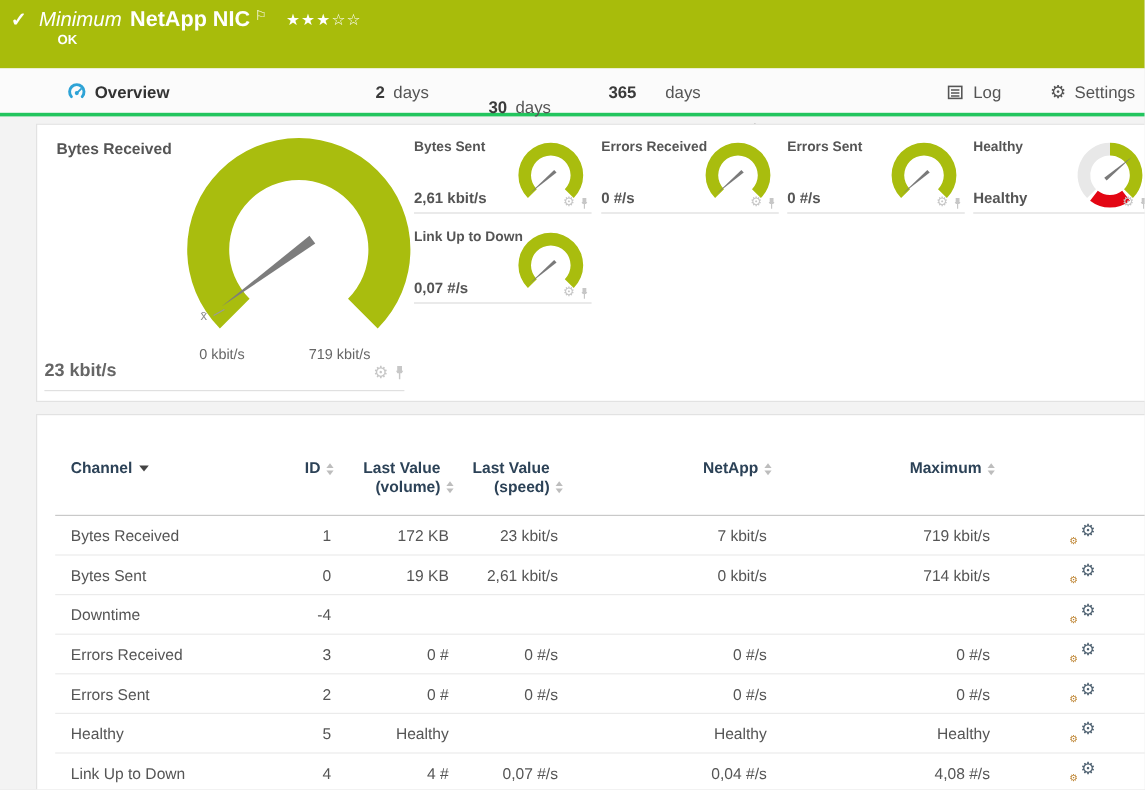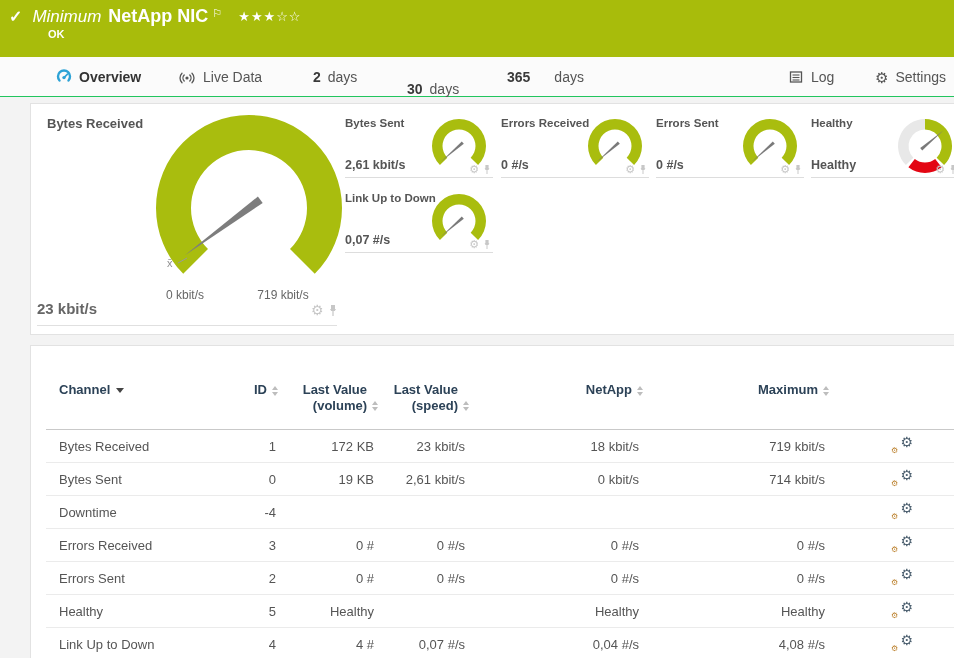--- a/index.html
+++ b/index.html
@@ -12,21 +12,21 @@
   
   .hdr { position:absolute; left:0; top:0; width:954px; height:57px; background:#a8bc0b; color:#fff; }
   .hdr-line { position:absolute; left:9px; top:6px; display:flex; align-items:center; }
   .hdr-check { font-size:16px; font-weight:bold; margin-right:10px; }
   .hdr-kind { font-style:italic; font-size:17px; }
   .hdr-title { font-weight:bold; font-size:18px; margin-left:7px; }
   .hdr-flag { font-size:11px; margin-left:4px; align-self:flex-start; margin-top:1px; }
   .hdr-stars { font-size:13px; letter-spacing:1px; margin-left:16px; }
   .hdr-status { position:absolute; left:48px; top:28px; font-size:11px; font-weight:bold; }
   
-  .tabbar { position:absolute; left:0; top:57px; width:954px; height:40px; background:#fbfbfb; border-bottom:1px solid #22c55e; }
+  .tabbar { position:absolute; left:0; top:57px; width:954px; height:40px; background:#fbfbfb; border-bottom:3px solid #22c55e; }
   .tab { position:absolute; top:0; height:40px; display:flex; align-items:center; gap:7px; font-size:14px; color:#555; cursor:pointer; }
   .tab .num { font-weight:bold; color:#3a3a3a; }
   .tab-overview { left:56px; }
   .tab-overview .lbl { font-weight:bold; color:#333; }
   .tab-underline { position:absolute; left:42px; top:94px; width:113px; height:3px; background:#2ea3d6; }
   .tab-livedata { left:178px; }
   .tab-2days { left:313px; }
   .tab-30days { left:407px;align-items:flex-end; }
   .tab-365days { left:507px;gap:24px; }
   .tab-historic { left:627px;margin-top:32px; }
@@ -113,32 +113,20 @@
         <svg width="16" height="16" viewBox="0 0 16 16">
           <path d="M12.5 11.5 A6 6 0 1 0 3.5 11.5" fill="none" stroke="#2ea3d6" stroke-width="2.4" stroke-linecap="round"></path>
           <circle cx="8" cy="8.6" r="1.7" fill="#2ea3d6"></circle>
           <line x1="8" y1="8.6" x2="12" y2="4.6" stroke="#2ea3d6" stroke-width="1.6"></line>
         </svg>
       </span>
       <span class="lbl">Overview</span>
     </div>
     <div class="tab-underline"></div>
 
-    <div class="tab tab-livedata">
-      <span>
-        <svg width="18" height="16" viewBox="0 0 18 16">
-          <circle cx="9" cy="9" r="1.6" fill="#555"></circle>
-          <path d="M6.2 12 A4.3 4.3 0 0 1 6.2 6" fill="none" stroke="#555" stroke-width="1.3" stroke-linecap="round"></path>
-          <path d="M11.8 12 A4.3 4.3 0 0 0 11.8 6" fill="none" stroke="#555" stroke-width="1.3" stroke-linecap="round"></path>
-          <path d="M4 13.8 A6.8 6.8 0 0 1 4 4.2" fill="none" stroke="#555" stroke-width="1.3" stroke-linecap="round"></path>
-          <path d="M14 13.8 A6.8 6.8 0 0 0 14 4.2" fill="none" stroke="#555" stroke-width="1.3" stroke-linecap="round"></path>
-        </svg>
-      </span>
-      <span>Live Data</span>
-    </div>
 
     <div class="tab tab-2days">
       <span class="num">2</span>
       <span>days</span>
     </div>
     <div class="tab tab-30days">
       <span class="num">30</span>
       <span>days</span>
     </div>
     <div class="tab tab-365days">
@@ -332,21 +320,21 @@
           </span>
       </span>
     </div>
     <div class="thead-border"></div>
 
     <div class="trow" style="top:84px">
       <span class="td td-channel">Bytes Received</span>
       <span class="td td-id">1</span>
       <span class="td td-vol">172 KB</span>
       <span class="td td-speed">23 kbit/s</span>
-      <span class="td td-min">18 kbit/s</span>
+      <span class="td td-min">7 kbit/s</span>
       <span class="td td-max">719 kbit/s</span>
       <span class="td-edit">
           <span class="edit-big">⚙</span>
           <span class="edit-small">⚙</span>
         </span>
       <span class="sep"></span>
     </div>
     <div class="trow" style="top:117px">
       <span class="td td-channel">Bytes Sent</span>
       <span class="td td-id">0</span>

